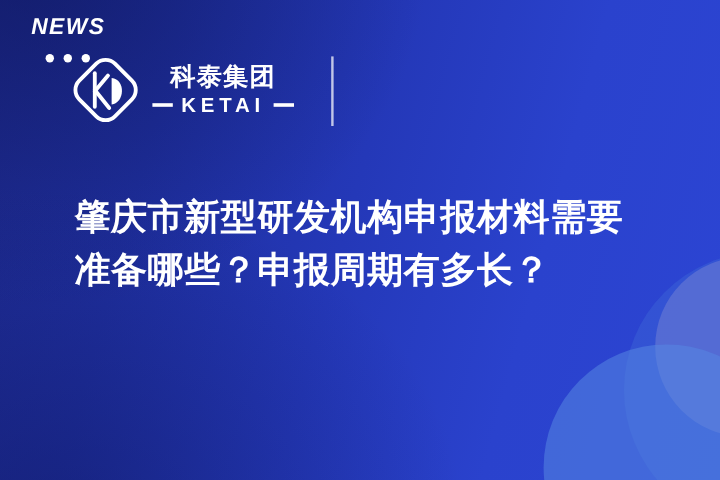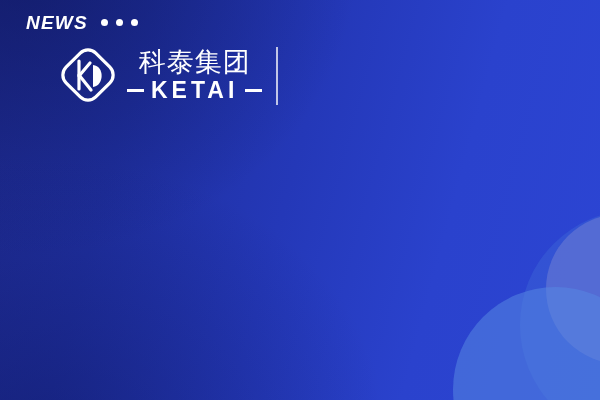--- a/index.html
+++ b/index.html
@@ -60,20 +60,21 @@
   }
 
   
   .eyebrow {
     position: absolute;
     left: 26px;
     top: 13px;
     display: flex;
     align-items: center;
     gap: 13px;
+    flex-direction: column;
   }
   .eyebrow-text {
     color: #ffffff;
     font-size: 19px;
     font-weight: bold;
     font-style: italic;
     letter-spacing: 1.2px;
     line-height: 1;
   }
   .dots {
@@ -102,40 +103,40 @@
     flex: 0 0 66px;
   }
   .brand-names {
     margin-left: 6px;
     display: flex;
     flex-direction: column;
     align-items: center;
   }
   .brand-cn {
     color: #ffffff;
-    font-size: 27px;
-    font-weight: normal;
+    font-size: 21px;
+    font-weight: bold;
     letter-spacing: 1px;
     line-height: 1.05;
     white-space: nowrap;
   }
   .brand-en-row {
     display: flex;
     align-items: center;
     gap: 7px;
     margin-top: 3px;
   }
   .brand-rule {
     width: 17px;
     height: 3px;
     background: #ffffff;
   }
   .brand-en {
     color: #ffffff;
-    font-size: 23px;
+    font-size: 17px;
     font-weight: bold;
     letter-spacing: 4px;
     line-height: 1;
     white-space: nowrap;
   }
 
   .divider {
     position: absolute;
     left: 276px;
     top: 47px;
@@ -224,14 +225,18 @@
         <span class="brand-rule"></span>
         <span class="brand-en">KETAI</span>
         <span class="brand-rule"></span>
       </span>
     </span>
   </div>
 
   <div class="divider"></div>
 
 
+  <div class="headline">
+    <div class="headline-line">肇庆市新型研发机构申报材料需要</div>
+    <div class="headline-line">准备哪些？申报周期有多长？</div>
+  </div>
 
 </div>
 
 </body></html>

